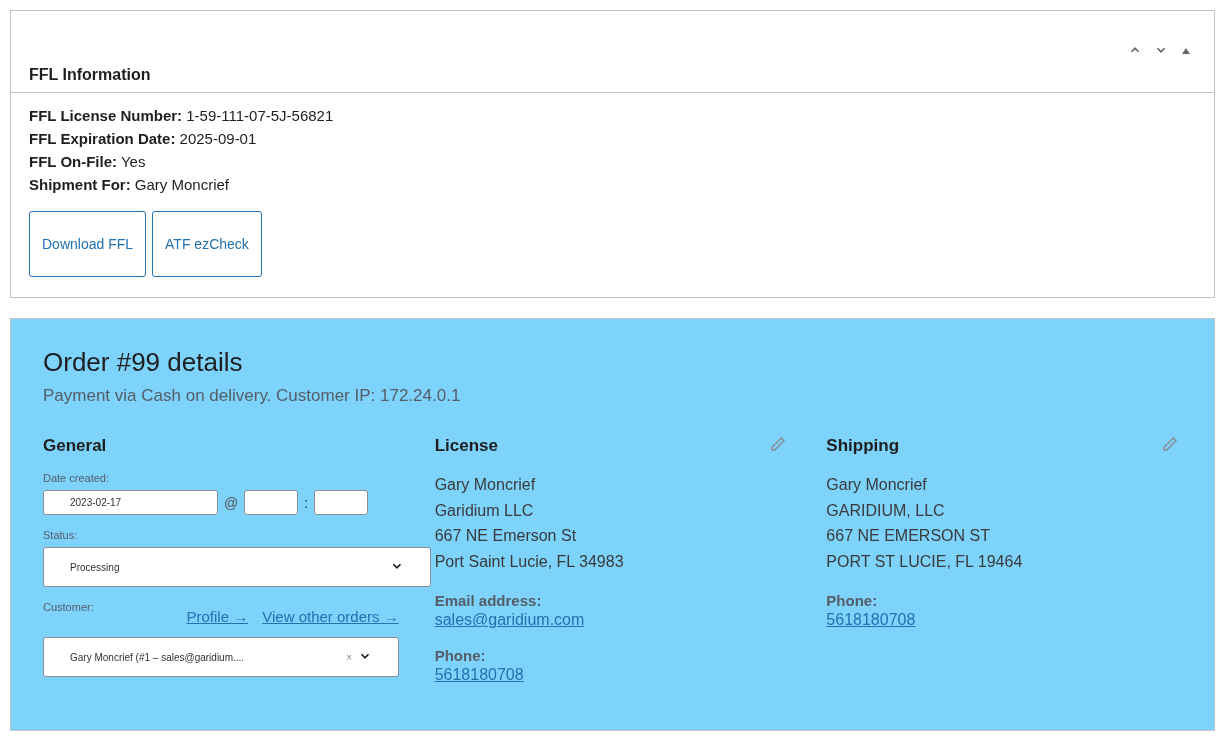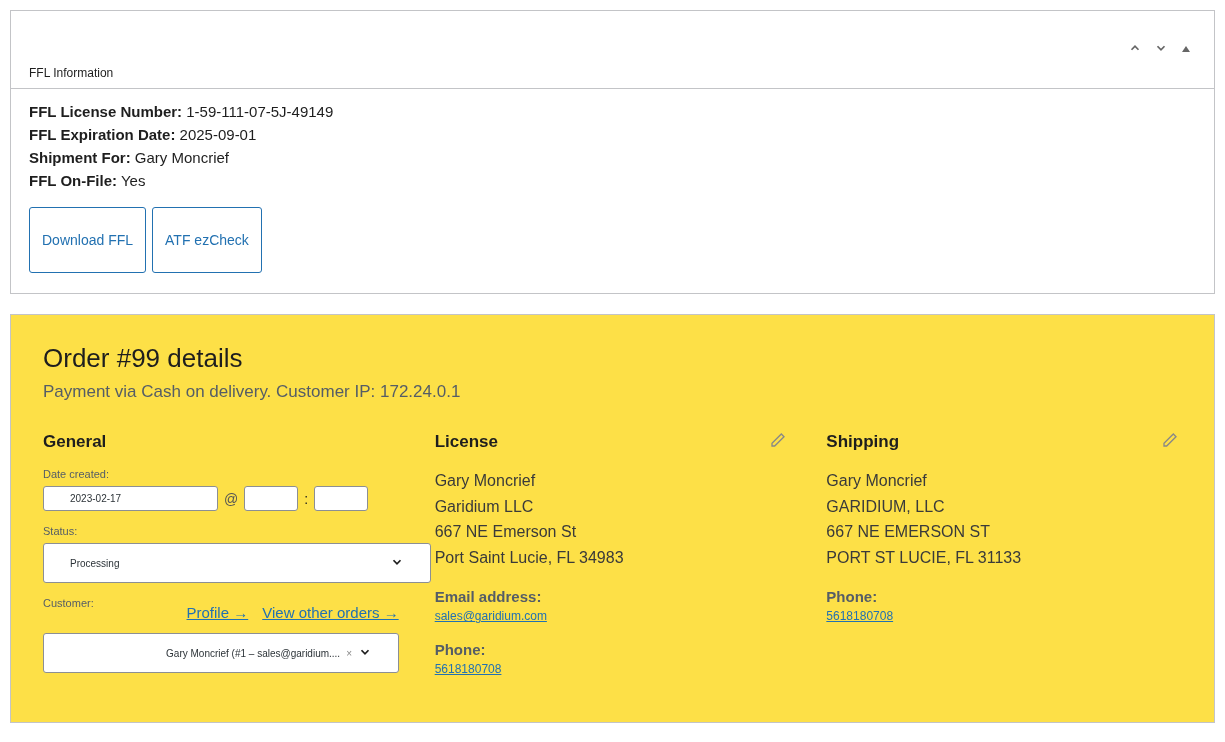--- a/index.html
+++ b/index.html
@@ -16,22 +16,22 @@
   margin-bottom: 20px;
 }
 .panel-header {
   border-bottom: 1px solid #c3c4c7;
   padding: 8px 18px;
   display: flex;
   align-items: center;
   justify-content: space-between;
 }
 .panel-header h2 {
-  font-size: 12px;
-  font-weight: 400;
+  font-size: 16px;
+  font-weight: 700;
   margin-top: 47px;
 }
 .panel-header-controls {
   display: flex;
   gap: 4px;
   align-items: center;
 }
 .panel-header-controls span {
   cursor: pointer;
   color: #555;
@@ -48,21 +48,21 @@
   color: #2271b1;
   background: #fff;
   padding: 24px 12px;
   font-size: 14px;
   border-radius: 3px;
   cursor: pointer;
   text-decoration: none;
 }
 .order-panel {
   border: 1px solid #c3c4c7;
-  background: #fde047;
+  background: #7dd3fc;
   padding: 28px 32px 28px 32px;
   margin-bottom: 20px;
 }
 .order-title {
   font-size: 26px;
   font-weight: 400;
   color: #1e1e1e;
   margin-bottom: 8px;
 }
 .order-sub {
@@ -130,21 +130,20 @@
   justify-content: space-between;
   margin-bottom: 6px;
 }
 .customer-select {
   width: 356px;
   height: 40px;
   display: flex;
   align-items: center;
   justify-content: space-between;
   cursor: pointer;
-  text-align: right;
 }
 .customer-select .txt {
   white-space: nowrap;
   overflow: hidden;
   text-overflow: ellipsis;
   flex: 1;
 }
 .customer-select .clear {
   color: #888;
   padding: 0 6px;
@@ -162,21 +161,21 @@
 .addr-section { margin-bottom: 18px; }
 .addr-label {
   font-weight: 600;
   color: #555d66;
   font-size: 15px;
   margin-bottom: 2px;
 }
 .link {
   color: #2271b1;
   text-decoration: underline;
-  font-size: 12px;
+  font-size: 16px;
 }
 .bottom-strip {
   border: 1px solid #c3c4c7;
   height: 10px;
 }
 </style>
 </head>
 <body>
 
 <div class="panel">
@@ -196,33 +195,33 @@
       <span>
         <svg width="12" height="12" viewBox="0 0 24 24" fill="#666">
             <polygon points="12 6 4 18 20 18"></polygon>
           </svg>
       </span>
     </div>
   </div>
   <div class="panel-body">
     <div class="info-line">
       <strong>FFL License Number:</strong>
-      <span>1-59-111-07-5J-49149</span>
+      <span>1-59-111-07-5J-56821</span>
     </div>
     <div class="info-line">
       <strong>FFL Expiration Date:</strong>
       <span>2025-09-01</span>
     </div>
     <div class="info-line">
+      <strong>FFL On-File:</strong>
+      <span>Yes</span>
+    </div>
+    <div class="info-line">
       <strong>Shipment For:</strong>
       <span>Gary Moncrief</span>
-    </div>
-    <div class="info-line">
-      <strong>FFL On-File:</strong>
-      <span>Yes</span>
     </div>
     <div class="btn-row">
       <a class="btn">Download FFL</a>
       <a class="btn">ATF ezCheck</a>
     </div>
   </div>
 </div>
 
 <div class="order-panel">
   <h1 class="order-title">Order #99 details</h1>
@@ -297,21 +296,21 @@
       <h3>Shipping</h3>
       <span class="edit-icon">
         <svg viewBox="0 0 24 24" fill="none" stroke="#888" stroke-width="2">
             <path d="M17 3l4 4L7 21H3v-4L17 3z"></path>
           </svg>
       </span>
       <div class="addr addr-section">
         <p>Gary Moncrief</p>
         <p>GARIDIUM, LLC</p>
         <p>667 NE EMERSON ST</p>
-        <p>PORT ST LUCIE, FL 31133</p>
+        <p>PORT ST LUCIE, FL 19464</p>
       </div>
       <div class="addr-section">
         <div class="addr-label">Phone:</div>
         <a class="link">5618180708</a>
       </div>
     </div>
 
   </div>
 </div>
 

